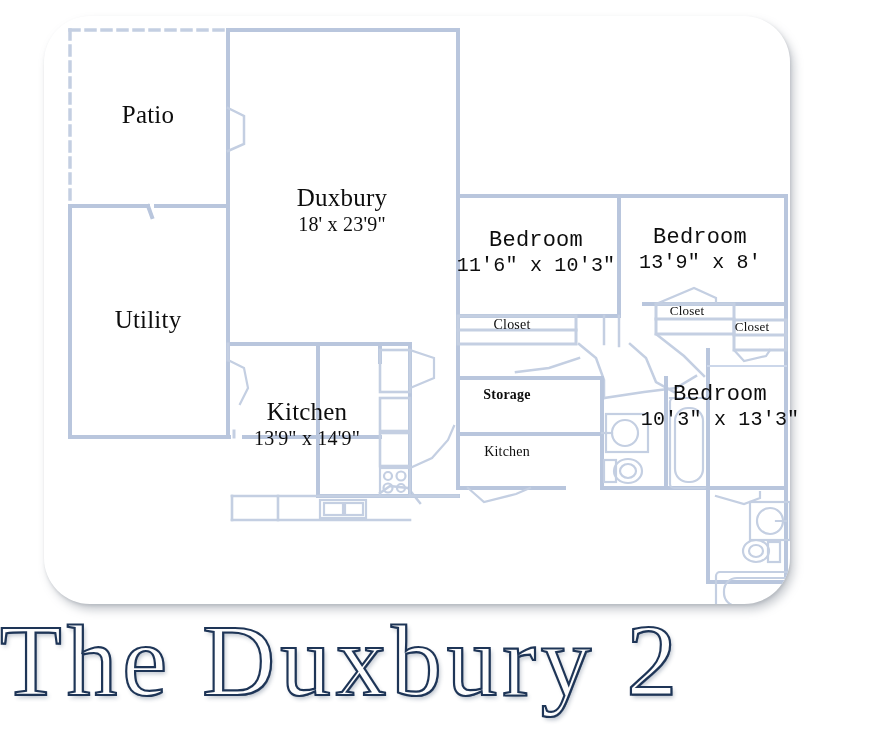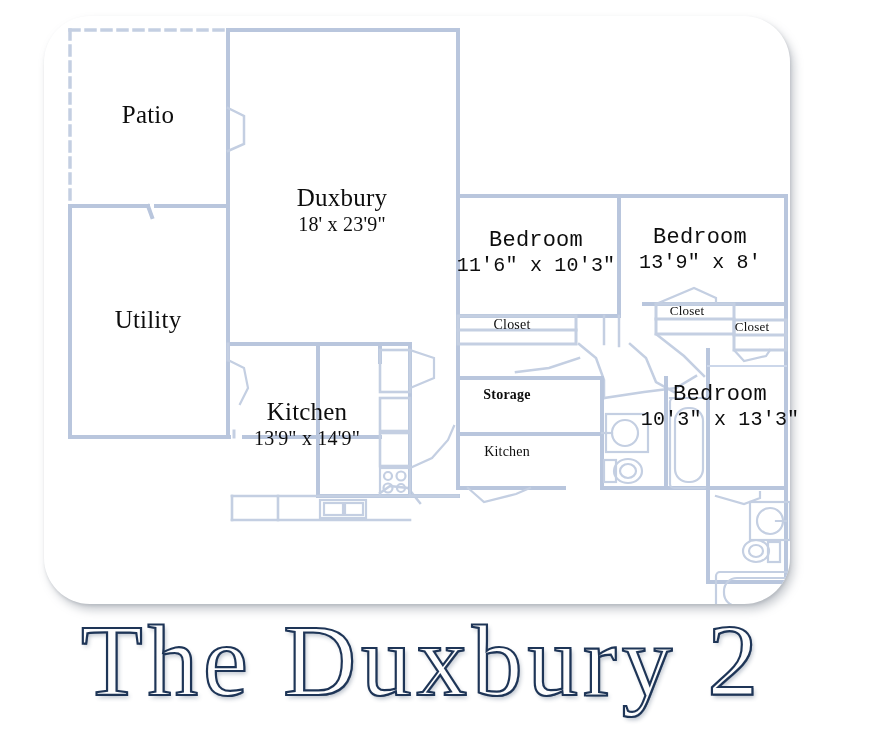--- a/index.html
+++ b/index.html
@@ -66,21 +66,21 @@
   .lbl-md   { font-size: 20px; }
   .lbl-sm   { font-size: 14px; }
   .lbl-xs   { font-size: 13px; }
 
   
   #plan-title {
     position: absolute;
     left: 0;
     top: 606px;
     width: 763px;
-    text-align: right;
+    text-align: left;
     font-family: "Liberation Serif", "DejaVu Serif", serif;
     font-size: 101px;
     line-height: 110px;
     letter-spacing: 5px;
     color: #fdfdfd;
     -webkit-text-stroke: 2.2px #1e3557;
     text-shadow:
        1px 1px 0 rgba(30,53,87,0.55),
        2px 3px 4px rgba(30,53,87,0.30);
     white-space: nowrap;

